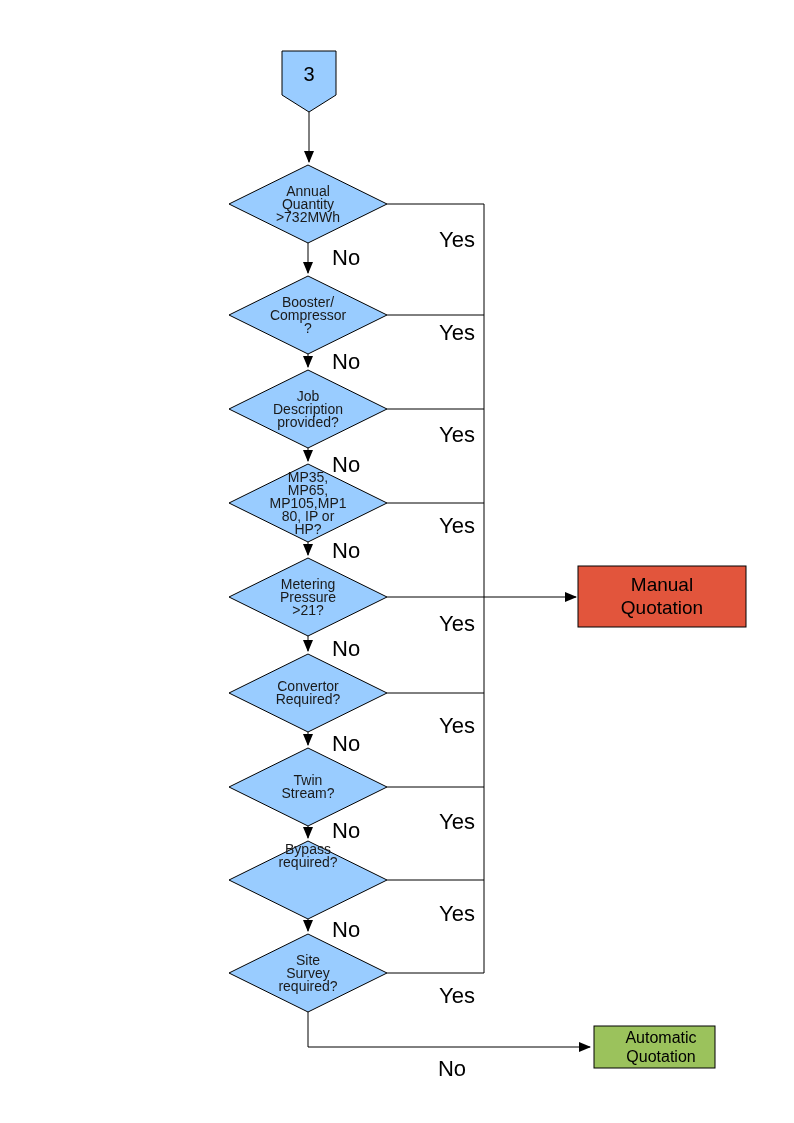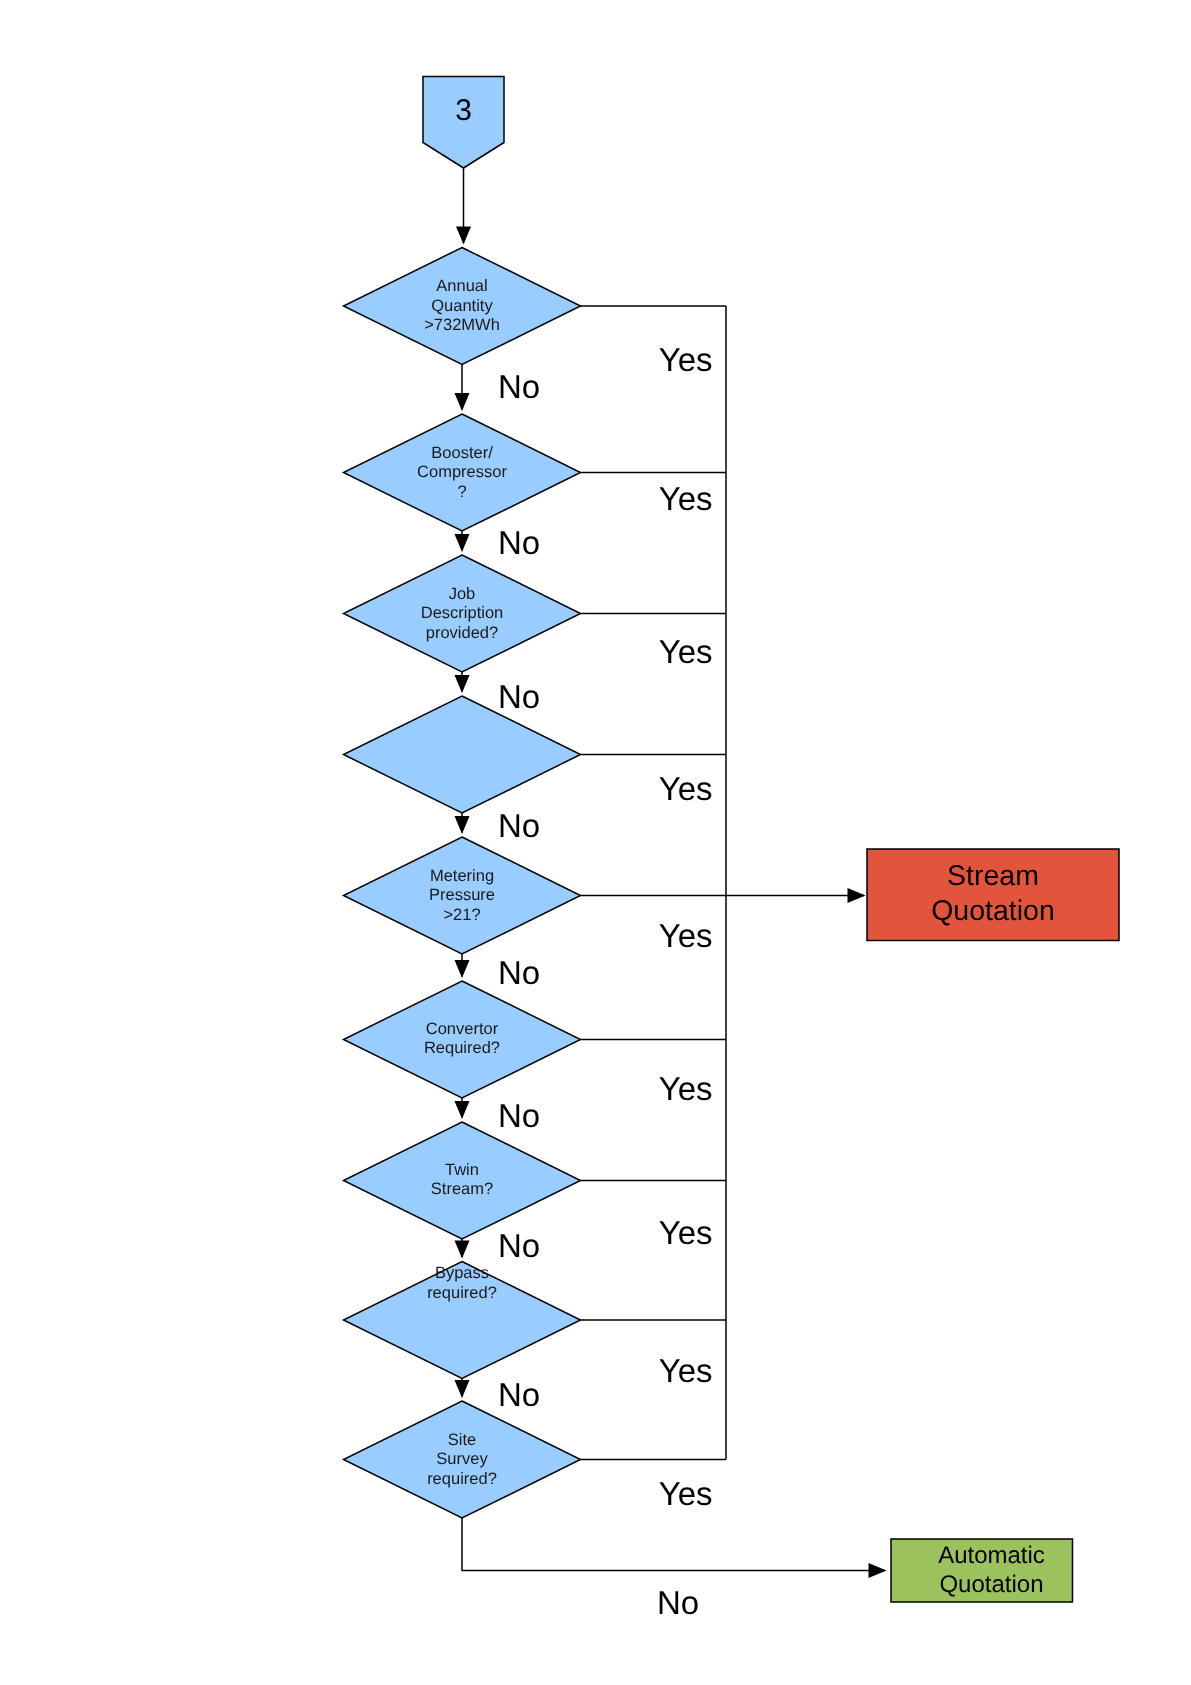--- a/index.html
+++ b/index.html
@@ -17,21 +17,21 @@
     display: flex;
     align-items: center;
     justify-content: center;
     color: #000;
     white-space: pre-line;
     text-align: center;
   }
   .connector-lbl { left: 282px; top: 51px; width: 54px; height: 46px; font-size: 20px; }
   .decision-lbl {
     left: 250px; width: 116px; height: 80px;
-    font-size: 11px; line-height: 13px; color: #1a1a1a;
+    font-size: 14px; line-height: 13px; color: #1a1a1a;
   }
   .branch-lbl { height: 28px; font-size: 22px; }
   .yes-lbl { left: 415px; width: 60px; justify-content: flex-end; text-align: left; }
   .no-lbl  { left: 332px; width: 70px; justify-content: flex-start; text-align: left; }
   .no-final { left: 420px; width: 64px; justify-content: center; }
   .outcome-lbl { line-height: 1.2; }
   .manual-lbl { left: 578px; top: 566px; width: 168px; height: 61px; font-size: 19px; }
   .auto-lbl   { left: 594px; top: 1026px; width: 134px; height: 42px; font-size: 16px; }
 </style>
 </head>
@@ -90,20 +90,25 @@
 
   <div class="lbl decision-lbl" style="top:164px">Annual
 Quantity
 &gt;732MWh</div>
   <div class="lbl decision-lbl" style="top:275px">Booster/
 Compressor
 ?</div>
   <div class="lbl decision-lbl" style="top:369px">Job
 Description
 provided?</div>
+  <div class="lbl decision-lbl" style="top:463px">MP35,
+MP65,
+MP105,MP1
+80, IP or
+HP?</div>
   <div class="lbl decision-lbl" style="top:557px">Metering
 Pressure
 &gt;21?</div>
   <div class="lbl decision-lbl" style="top:653px">Convertor
 Required?</div>
   <div class="lbl decision-lbl" style="top:747px">Twin
 Stream?</div>
   <div class="lbl decision-lbl" style="top:816px">Bypass
 required?</div>
   <div class="lbl decision-lbl" style="top:933px">Site
@@ -123,18 +128,18 @@
   <div class="lbl branch-lbl no-lbl" style="top:244px">No</div>
   <div class="lbl branch-lbl no-lbl" style="top:348px">No</div>
   <div class="lbl branch-lbl no-lbl" style="top:451px">No</div>
   <div class="lbl branch-lbl no-lbl" style="top:537px">No</div>
   <div class="lbl branch-lbl no-lbl" style="top:635px">No</div>
   <div class="lbl branch-lbl no-lbl" style="top:730px">No</div>
   <div class="lbl branch-lbl no-lbl" style="top:817px">No</div>
   <div class="lbl branch-lbl no-lbl" style="top:916px">No</div>
   <div class="lbl branch-lbl no-final" style="top:1055px">No</div>
 
-  <div class="lbl outcome-lbl manual-lbl">Stream
+  <div class="lbl outcome-lbl manual-lbl">Manual
 Quotation</div>
   <div class="lbl outcome-lbl auto-lbl">Automatic
 Quotation</div>
 
 </div>
 
 </body></html>

